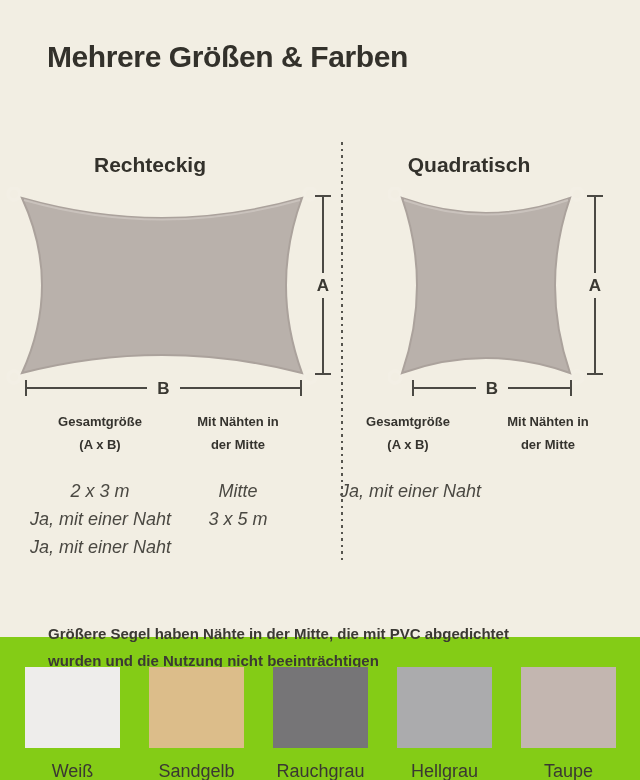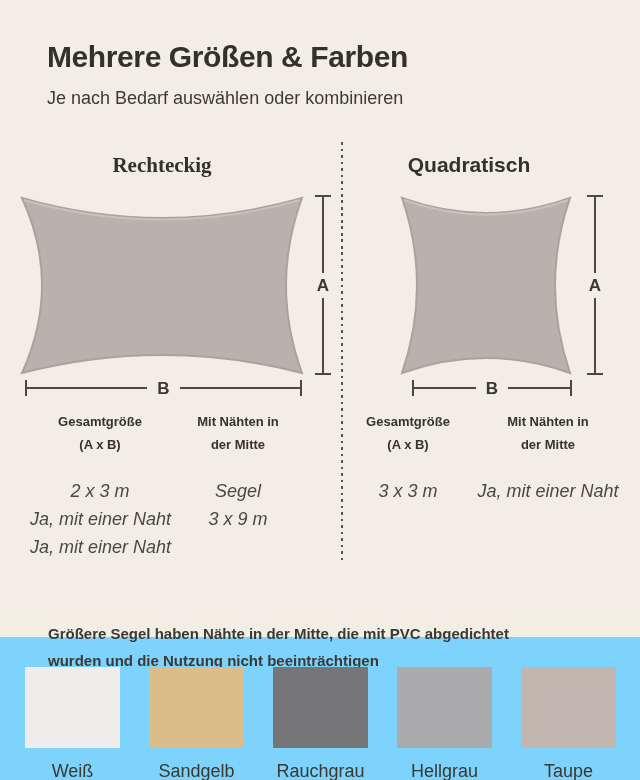--- a/index.html
+++ b/index.html
@@ -1,29 +1,29 @@
 <!DOCTYPE html>
 <html><head>
 <meta charset="utf-8">
 <style>
   * { margin:0; padding:0; box-sizing:border-box; }
   body { font-family:"Liberation Sans", sans-serif; background:#ffffff; }
-  .page { position:relative; width:640px; height:780px; background:#7dd3fc; overflow:hidden; }
+  .page { position:relative; width:640px; height:780px; background:#84cc16; overflow:hidden; }
   .top-section { position:absolute; left:0; top:0; width:640px; height:637px; background:#f2eee3; }
 
   .page-title { position:absolute; left:47px; top:40px; font-size:30px; font-weight:700;
     color:#33312b; letter-spacing:-0.4px; }
   .page-subtitle { position:absolute; left:47px; top:88px; font-size:18px; color:#3d3b35; }
 
   .column-divider { position:absolute; left:341px; top:142px; width:2px; height:421px;
     background:repeating-linear-gradient(to bottom, #56544e 0 2.5px, transparent 2.5px 6.5px); }
 
   .col-title { position:absolute; top:153px; width:220px; text-align:center;
     font-size:21px; font-weight:700; color:#33312b; }
-  .col-title.rect { left:52px;font-family:Liberation Serif, serif; }
+  .col-title.rect { left:40px; }
   .col-title.sq   { left:359px; }
 
   .sail-svg { position:absolute; }
   .sail-rect-svg { left:6px; top:187px; }
   .sail-sq-svg   { left:388px; top:187px; }
 
   .dim { position:absolute; }
   .dim-v { display:flex; flex-direction:column; align-items:center; width:18px; }
   .dim-h { display:flex; flex-direction:row; align-items:center; height:18px; }
   .cap-h { width:16px; height:2px; background:#4b4944; }
@@ -55,21 +55,20 @@
   .swatch { width:95px; height:81px; }
   .swatch-label { margin-top:13px; font-size:18px; color:#3a3832; white-space:nowrap; }
 </style>
 </head>
 <body>
 
 <div class="page">
   <div class="top-section"></div>
 
   <div class="page-title">Mehrere Größen &amp; Farben</div>
-  <div class="page-subtitle">Je nach Bedarf auswählen oder kombinieren</div>
 
   <div class="column-divider"></div>
 
   <div class="col-title rect">Rechteckig</div>
   <div class="col-title sq">Quadratisch</div>
 
   <svg class="sail-svg sail-rect-svg" width="312" height="198" viewBox="0 0 312 198">
     <circle class="ring" cx="8" cy="7" r="6" fill="none" stroke-width="3.5" stroke="#f3efe5"></circle>
     <circle class="ring" cx="304" cy="7" r="6" fill="none" stroke-width="3.5" stroke="#f3efe5"></circle>
     <circle class="ring" cx="304" cy="190" r="6" fill="none" stroke-width="3.5" stroke="#f3efe5"></circle>
@@ -120,36 +119,35 @@
   <div class="size-table t-rect">
     <div class="th">
       <div>Gesamtgröße</div>
       <div>(A x B)</div>
     </div>
     <div class="th">
       <div>Mit Nähten in</div>
       <div>der Mitte</div>
     </div>
     <div class="td">2 x 3 m</div>
-    <div class="td">Segel</div>
+    <div class="td">Mitte</div>
     <div class="td">Ja, mit einer Naht</div>
-    <div class="td">3 x 9 m</div>
+    <div class="td">3 x 5 m</div>
     <div class="td">Ja, mit einer Naht</div>
   </div>
 
   <div class="size-table t-sq">
     <div class="th">
       <div>Gesamtgröße</div>
       <div>(A x B)</div>
     </div>
     <div class="th">
       <div>Mit Nähten in</div>
       <div>der Mitte</div>
     </div>
-    <div class="td">3 x 3 m</div>
     <div class="td">Ja, mit einer Naht</div>
   </div>
 
   <div class="note">Größere Segel haben Nähte in der Mitte, die mit PVC abgedichtet wurden und die Nutzung nicht beeinträchtigen</div>
 
   <div class="swatch-row">
     <div class="swatch-item">
       <div class="swatch" style="background: rgb(238, 237, 235);"></div>
       <div class="swatch-label">Weiß</div>
     </div>

